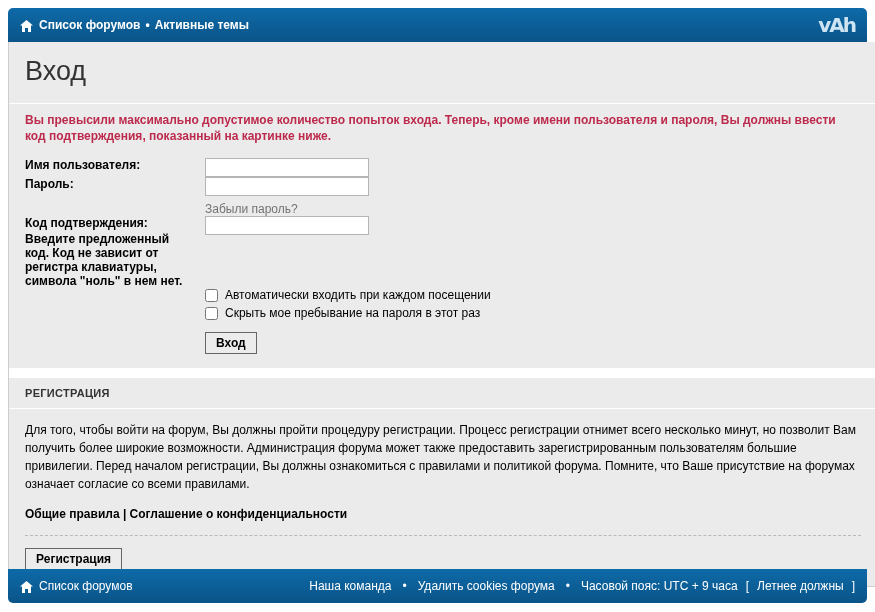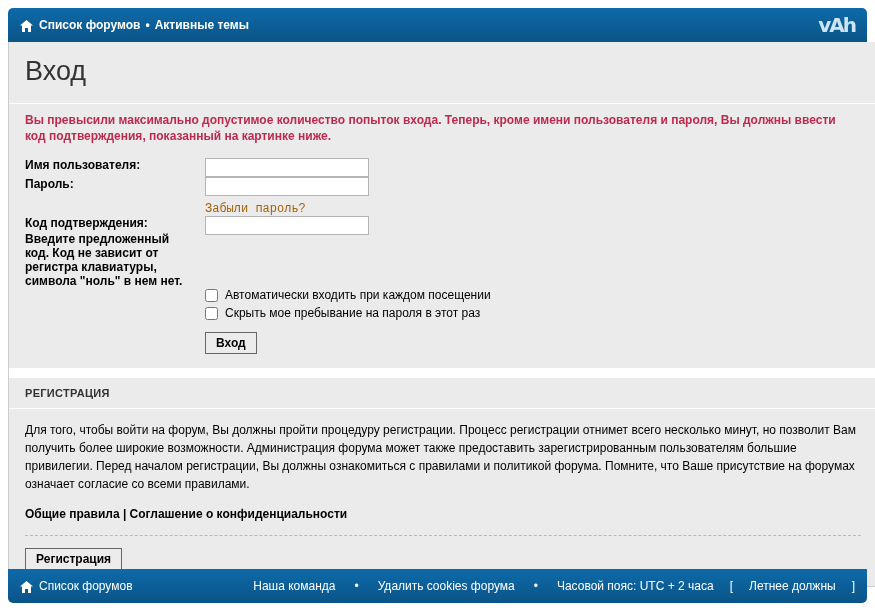--- a/index.html
+++ b/index.html
@@ -106,24 +106,23 @@
     height: 19px;
     border: 1px solid #b4b4b4;
     background: #ffffff;
     font-family: "Liberation Sans", sans-serif;
     font-size: 12px;
     padding: 1px 3px;
   }
   .forgot {
     display: inline-block;
     margin-top: 6px;
-    color: #a16207;
+    color: #737373;
     font-size: 12px;
     text-decoration: none;
-    font-family: Liberation Mono, monospace;
   }
   .hint {
     font-weight: bold;
     font-size: 12px;
     line-height: 14px;
     margin-top: 2px;
     width: 170px;
   }
   .checkrow {
     display: flex;
@@ -188,21 +187,21 @@
     align-items: center;
     padding: 0 12px;
     color: #ffffff;
     font-size: 12px;
   }
   .footer a { color: #ffffff; text-decoration: none; }
   .footer .right {
     margin-left: auto;
     display: flex;
     align-items: center;
-    gap: 16px;
+    gap: 8px;
   }
   .footer .sep { margin: 0 3px; }
 </style>
 </head>
 <body>
 
 <div id="page">
 
   <div class="topbar">
     <span class="home-icon">
@@ -293,20 +292,20 @@
       <svg width="13" height="12" viewBox="0 0 13 12" xmlns="http://www.w3.org/2000/svg">
         <path d="M6.5 0 L13 5.5 L11 5.5 L11 12 L8 12 L8 8 L5 8 L5 12 L2 12 L2 5.5 L0 5.5 Z" fill="#ffffff"></path>
       </svg>
     </span>
     <a href="#">Список форумов</a>
     <span class="right">
       <a href="#">Наша команда</a>
       <span class="sep">•</span>
       <a href="#">Удалить cookies форума</a>
       <span class="sep">•</span>
-      <span>Часовой пояс: UTC + 2 часа</span>
+      <span>Часовой пояс: UTC + 9 часа</span>
       <span>[</span>
       <a href="#">Летнее должны</a>
       <span>]</span>
     </span>
   </div>
 
 </div>
 
 </body></html>

